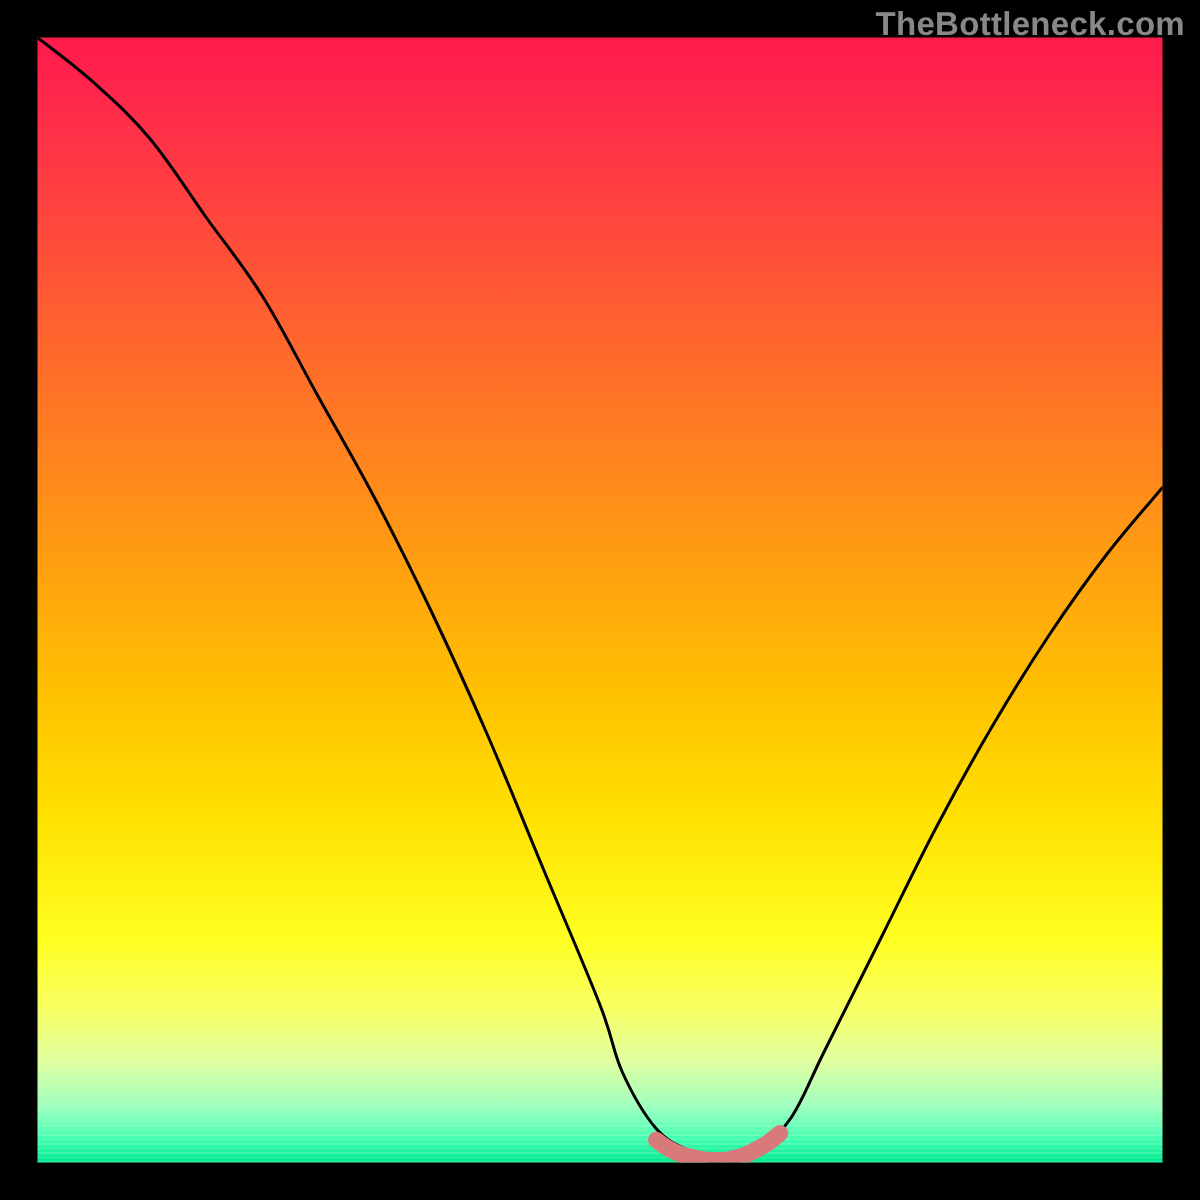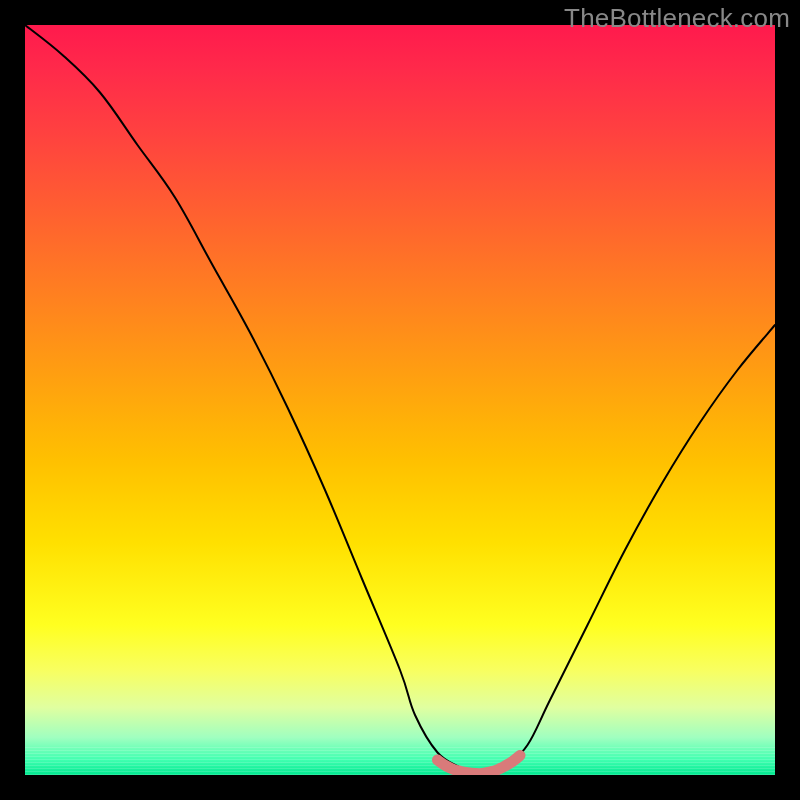--- a/index.html
+++ b/index.html
@@ -61,22 +61,22 @@
     width: 100%;
     height: 100%;
     pointer-events: none;
   }
   .watermark {
     position: absolute;
     top: 3px;
     right: 10px;
     color: #888;
     font-family: Arial, Helvetica, sans-serif;
-    font-size: 26px;
-    font-weight: 400;
+    font-size: 22px;
+    font-weight: 700;
     letter-spacing: 0.2px;
     z-index: 10;
   }
 </style>
 </head>
 <body>
 
 <div class="chart-container">
   <div class="watermark">TheBottleneck.com</div>
   <div class="plot-area">

